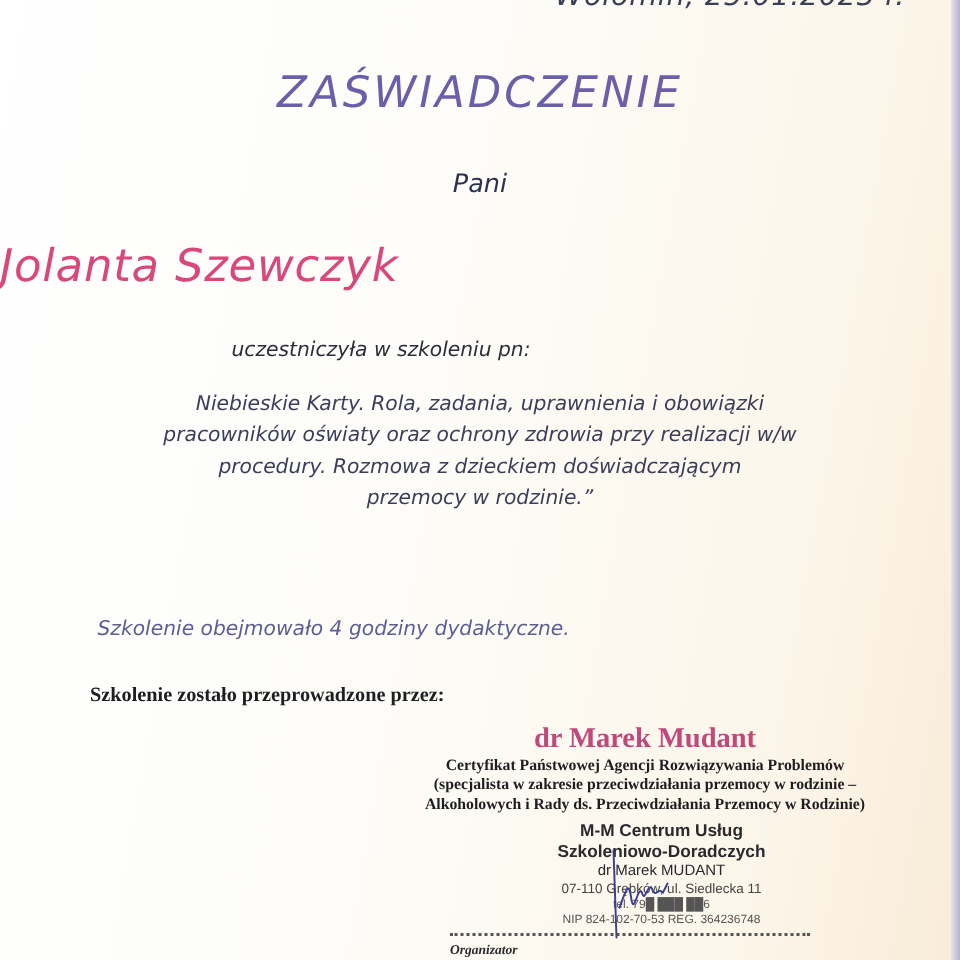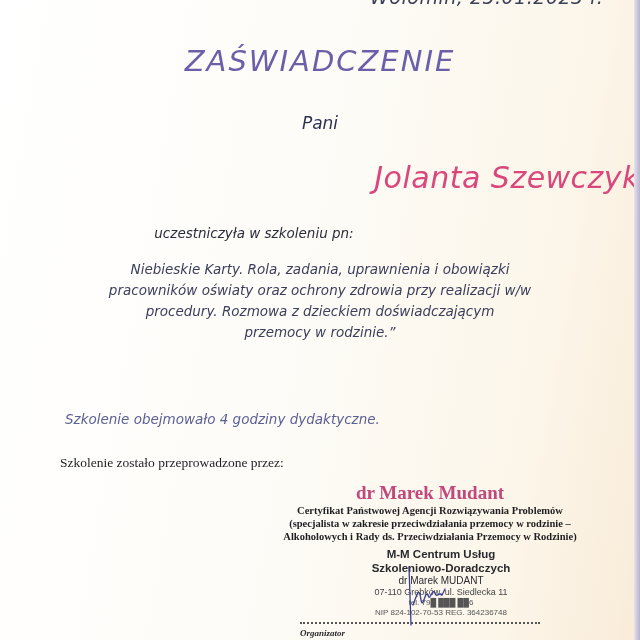--- a/index.html
+++ b/index.html
@@ -54,21 +54,21 @@
       top: 113px;
       left: 0; width: 640px;
       text-align: center;
       font-size: 17px;
       color: #2d3150;
     }
     .name {
       position: absolute;
       top: 160px;
       left: 0; width: 640px;
-      text-align: right;
+      text-align: left;
       font-size: 30px;
       color: #d9477c;
       letter-spacing: 0.5px;
     }
     .participated {
       position: absolute;
       top: 225px;
       left: 0; width: 508px;
       text-align: center;
       font-size: 13.5px;
@@ -88,21 +88,21 @@
       top: 411px;
       left: 65px;
       font-size: 13.5px;
       color: #5b5f93;
     }
     .conducted {
       position: absolute;
       top: 455px;
       left: 60px;
       font-family: "Liberation Serif", serif;
-      font-weight: normal;
+      font-weight: bold;
       font-size: 13.5px;
       color: #1e1e22;
     }
     .trainer {
       position: absolute;
       top: 482px;
       left: 260px; width: 340px;
       text-align: center;
       font-family: "Liberation Serif", serif;
     }

